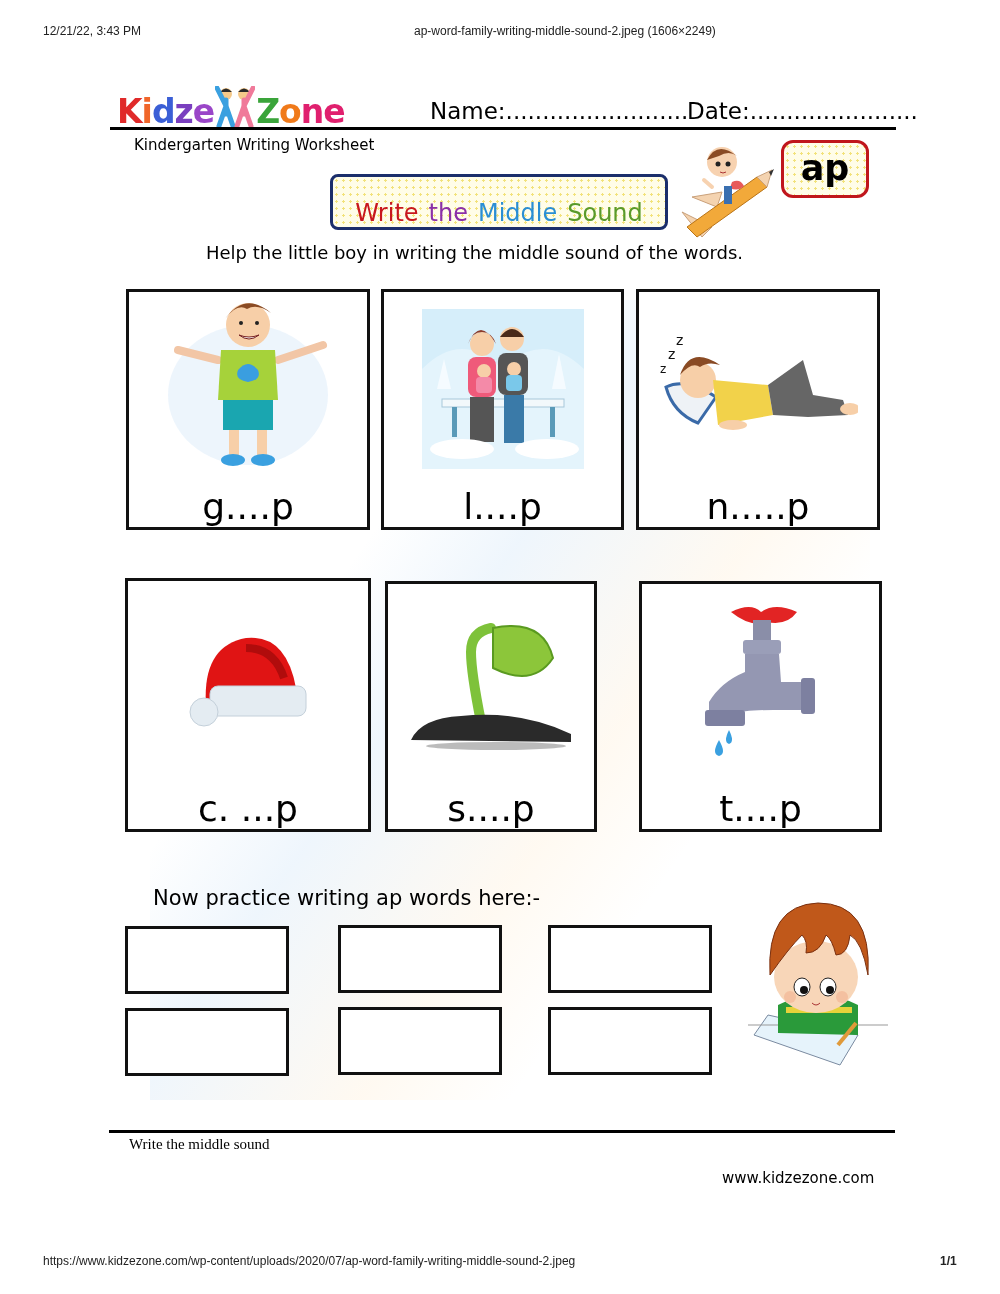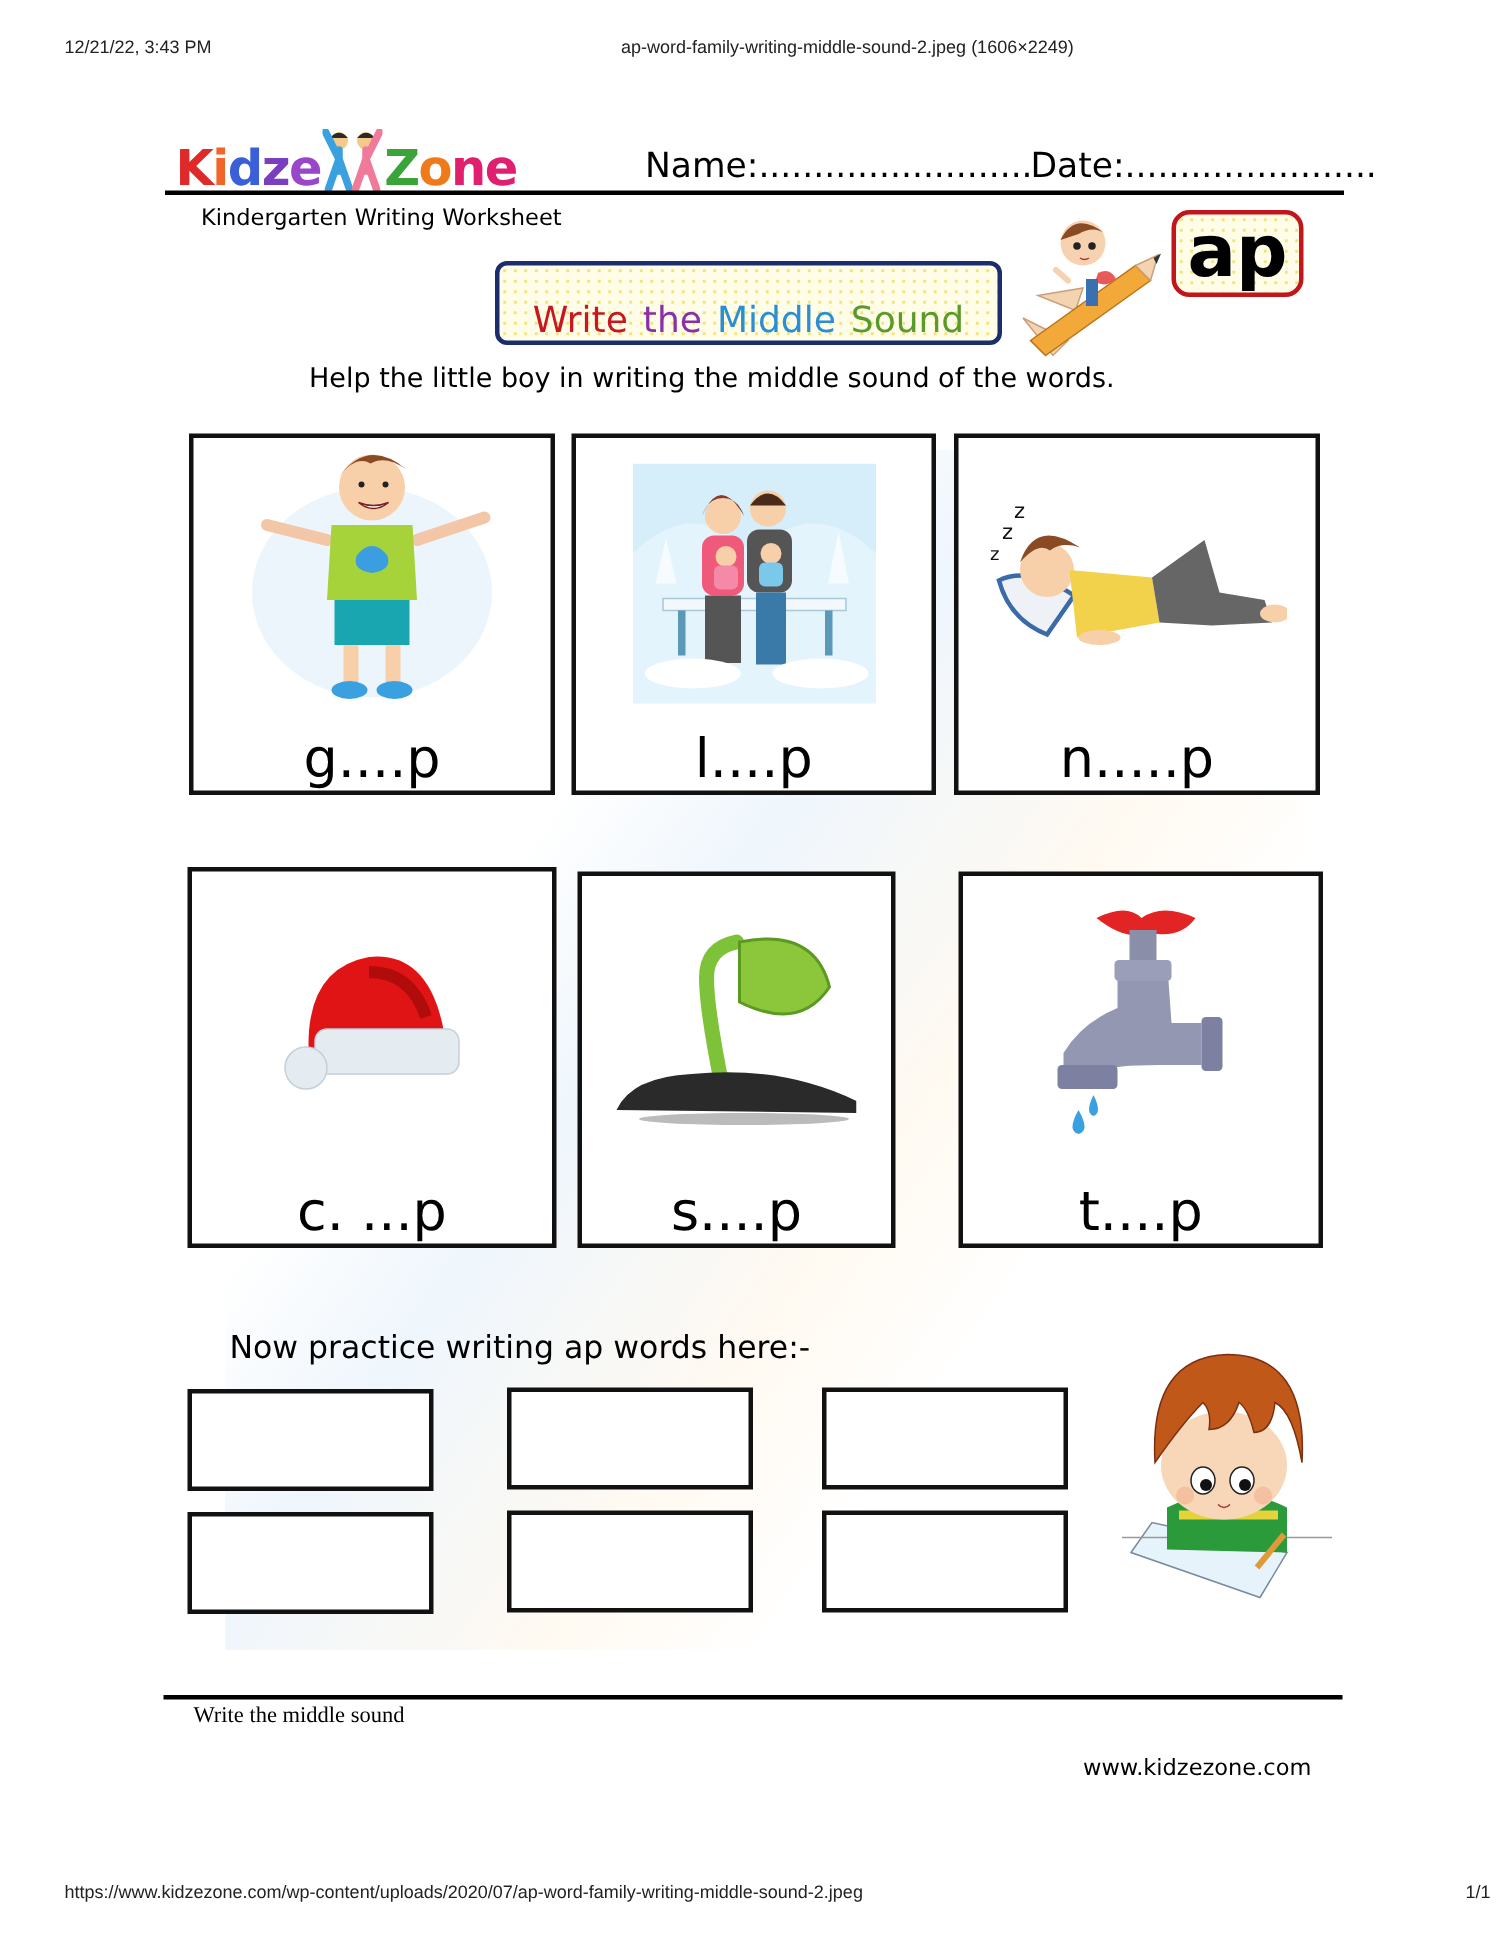--- a/index.html
+++ b/index.html
@@ -4,21 +4,21 @@
 <style>
   * { box-sizing: border-box; margin: 0; padding: 0; }
   html, body { width: 1000px; height: 1294px; background: #ffffff; overflow: hidden; }
   body { position: relative; font-family: "Liberation Sans", sans-serif; color: #000; }
 
   .browser-header { position: absolute; top: 24px; left: 0; width: 1000px; height: 16px; font-size: 12px; color: #222; font-family: "Liberation Sans", sans-serif; }
   .browser-header .date { position: absolute; left: 43px; }
   .browser-header .title { position: absolute; left: 414px; }
   .browser-footer { position: absolute; top: 1254px; left: 0; width: 1000px; height: 16px; font-size: 12px; color: #222; }
   .browser-footer .url { position: absolute; left: 43px; }
-  .browser-footer .pages { position: absolute; left: 977px; }
+  .browser-footer .pages { position: absolute; left: 940px; font-weight: bold; }
 
   .sheet { position: absolute; left: 0; top: 0; width: 1000px; height: 1294px; font-family: "DejaVu Sans", sans-serif; }
 
   
   .logo { position: absolute; left: 117px; top: 88px; height: 40px; display: flex; align-items: flex-end; font-family: "DejaVu Sans", sans-serif; font-weight: bold; font-size: 33px; letter-spacing: -1px; line-height: 1; }
   .logo span { display: inline-block; }
   .logo .kids { display: inline-flex; align-items: flex-end; margin: 0 1px; }
   .logo svg { display: block; }
 
   .name-date { position: absolute; top: 98px; font-size: 23px; color: #000; font-family: "DejaVu Sans", sans-serif; }
@@ -32,21 +32,21 @@
     background-color: #fffde8;
     background-image: radial-gradient(#f2e27a 1px, transparent 1.2px);
     background-size: 7px 7px;
     display: flex; align-items: flex-end; justify-content: center; font-size: 24px; font-family: "DejaVu Sans", sans-serif; }
   .title-box span { margin: 0 5px; }
 
   .ap-badge { position: absolute; left: 781px; top: 140px; width: 88px; height: 58px; border: 3px solid #c0161c; border-radius: 12px;
     background-color: #fffde8;
     background-image: radial-gradient(#f2e27a 1px, transparent 1.2px);
     background-size: 7px 7px;
-    display: flex; align-items: center; justify-content: center; font-size: 48px; font-weight: bold; font-family: "DejaVu Sans", sans-serif; padding-bottom: 2px; }
+    display: flex; align-items: center; justify-content: center; font-size: 35px; font-weight: bold; font-family: "DejaVu Sans", sans-serif; padding-bottom: 2px; }
 
   .rocket-boy { position: absolute; left: 672px; top: 142px; width: 110px; height: 100px; }
 
   .instruction { position: absolute; left: 206px; top: 242px; font-size: 18px; font-family: "DejaVu Sans", sans-serif; }
 
   
   .card { position: absolute; border: 3px solid #111; background: #fff; }
   .card .pic { position: absolute; left: 0; right: 0; top: 10px; bottom: 60px; display: flex; align-items: center; justify-content: center; }
   .card .word { position: absolute; left: 0; right: 0; bottom: 2px; text-align: center; font-size: 36px; font-family: "DejaVu Sans", sans-serif; line-height: 1; }
 

